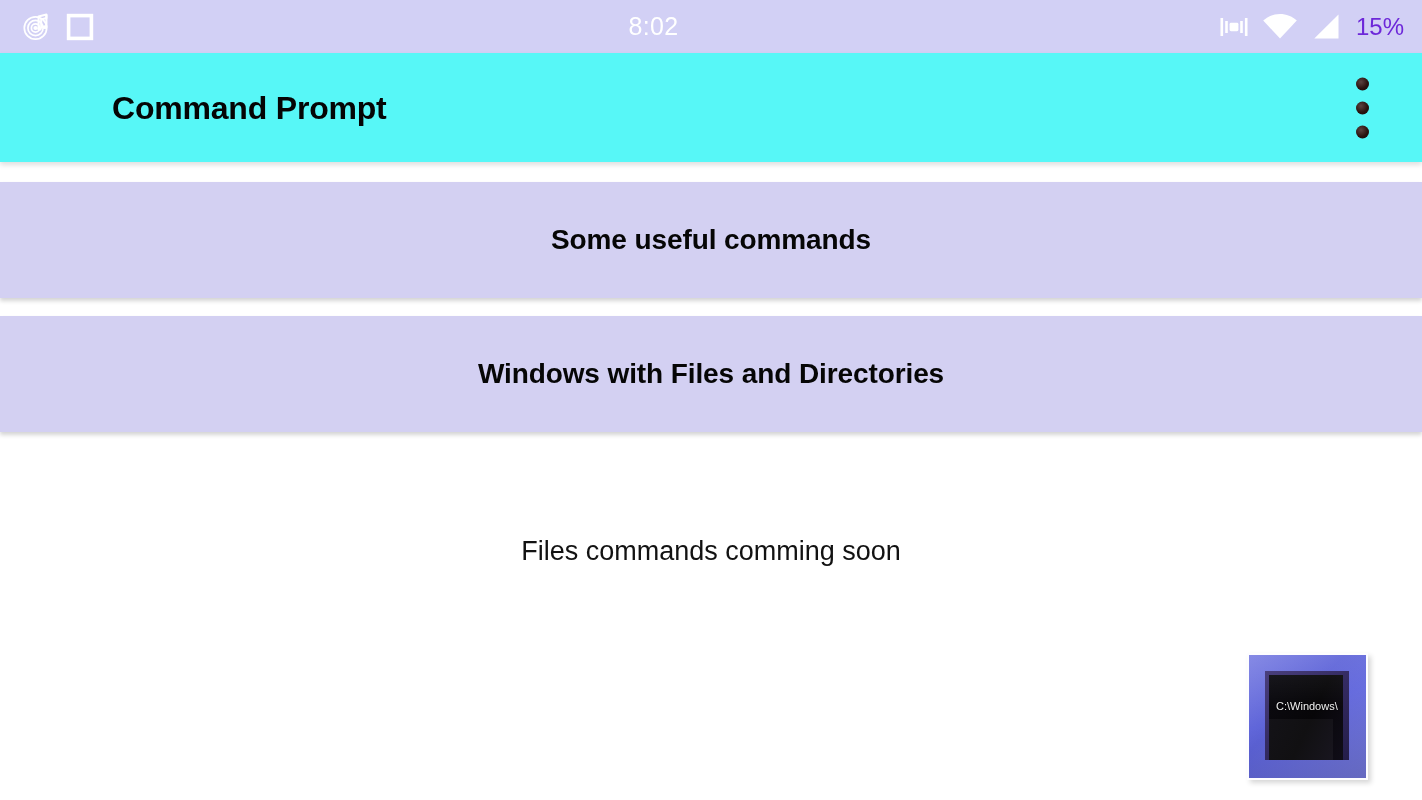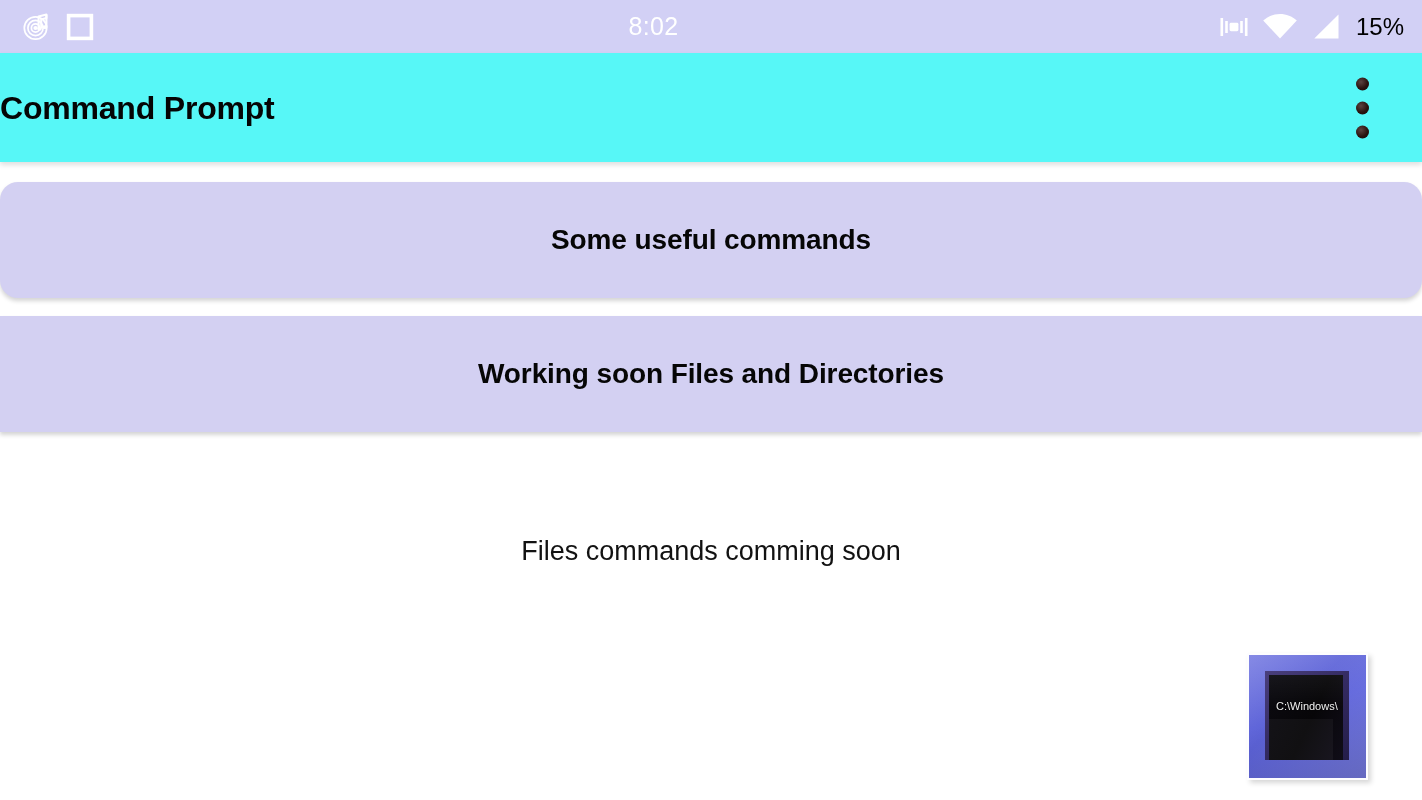--- a/index.html
+++ b/index.html
@@ -55,21 +55,21 @@
 
   .status-right {
     display: flex;
     align-items: center;
     gap: 13px;
     padding-right: 18px;
     flex: 0 0 auto;
   }
 
   .status-battery {
-    color: #000000;
+    color: #6d28d9;
     font-size: 24px;
     line-height: 1;
     margin-left: 2px;
   }
 
   .icon-svg { display: block; }
 
   
   .app-bar {
     position: absolute;
@@ -80,20 +80,21 @@
     display: flex;
     align-items: center;
     box-shadow: 0 3px 5px rgba(0,0,0,0.13);
     z-index: 5;
   }
 
   .app-bar-title {
     font-size: 32px;
     font-weight: bold;
     color: #050505;
+    padding-left: 112px;
     letter-spacing: -0.2px;
     line-height: 1;
   }
 
   .overflow-menu {
     position: absolute;
     right: 43px;
     top: 50%;
     transform: translateY(-50%);
     display: flex;
@@ -119,21 +120,21 @@
 
   .card {
     width: 1422px;
     background: #d3d0f2;
     display: flex;
     align-items: center;
     justify-content: center;
     box-shadow: 0 3px 4px rgba(0,0,0,0.17);
   }
 
-  .card-1 { height: 116px; margin-top: 20px; border-radius: 18px; }
+  .card-1 { height: 116px; margin-top: 20px; }
   .card-2 { height: 116px; margin-top: 18px; }
 
   .card-label {
     font-size: 28px;
     font-weight: bold;
     color: #060606;
     letter-spacing: -0.1px;
     line-height: 1;
   }
 
@@ -284,21 +285,21 @@
     </div>
   </div>
 
   <div class="card-list">
 
     <div class="card card-1">
       <span class="card-label">Some useful commands</span>
     </div>
 
     <div class="card card-2">
-      <span class="card-label">Working soon Files and Directories</span>
+      <span class="card-label">Windows with Files and Directories</span>
     </div>
 
   </div>
 
   <div class="footer-note">Files commands comming soon</div>
 
   <div class="cmd-icon">
     <div class="cmd-frame">
       <div class="cmd-bevel">
         <div class="cmd-screen">

